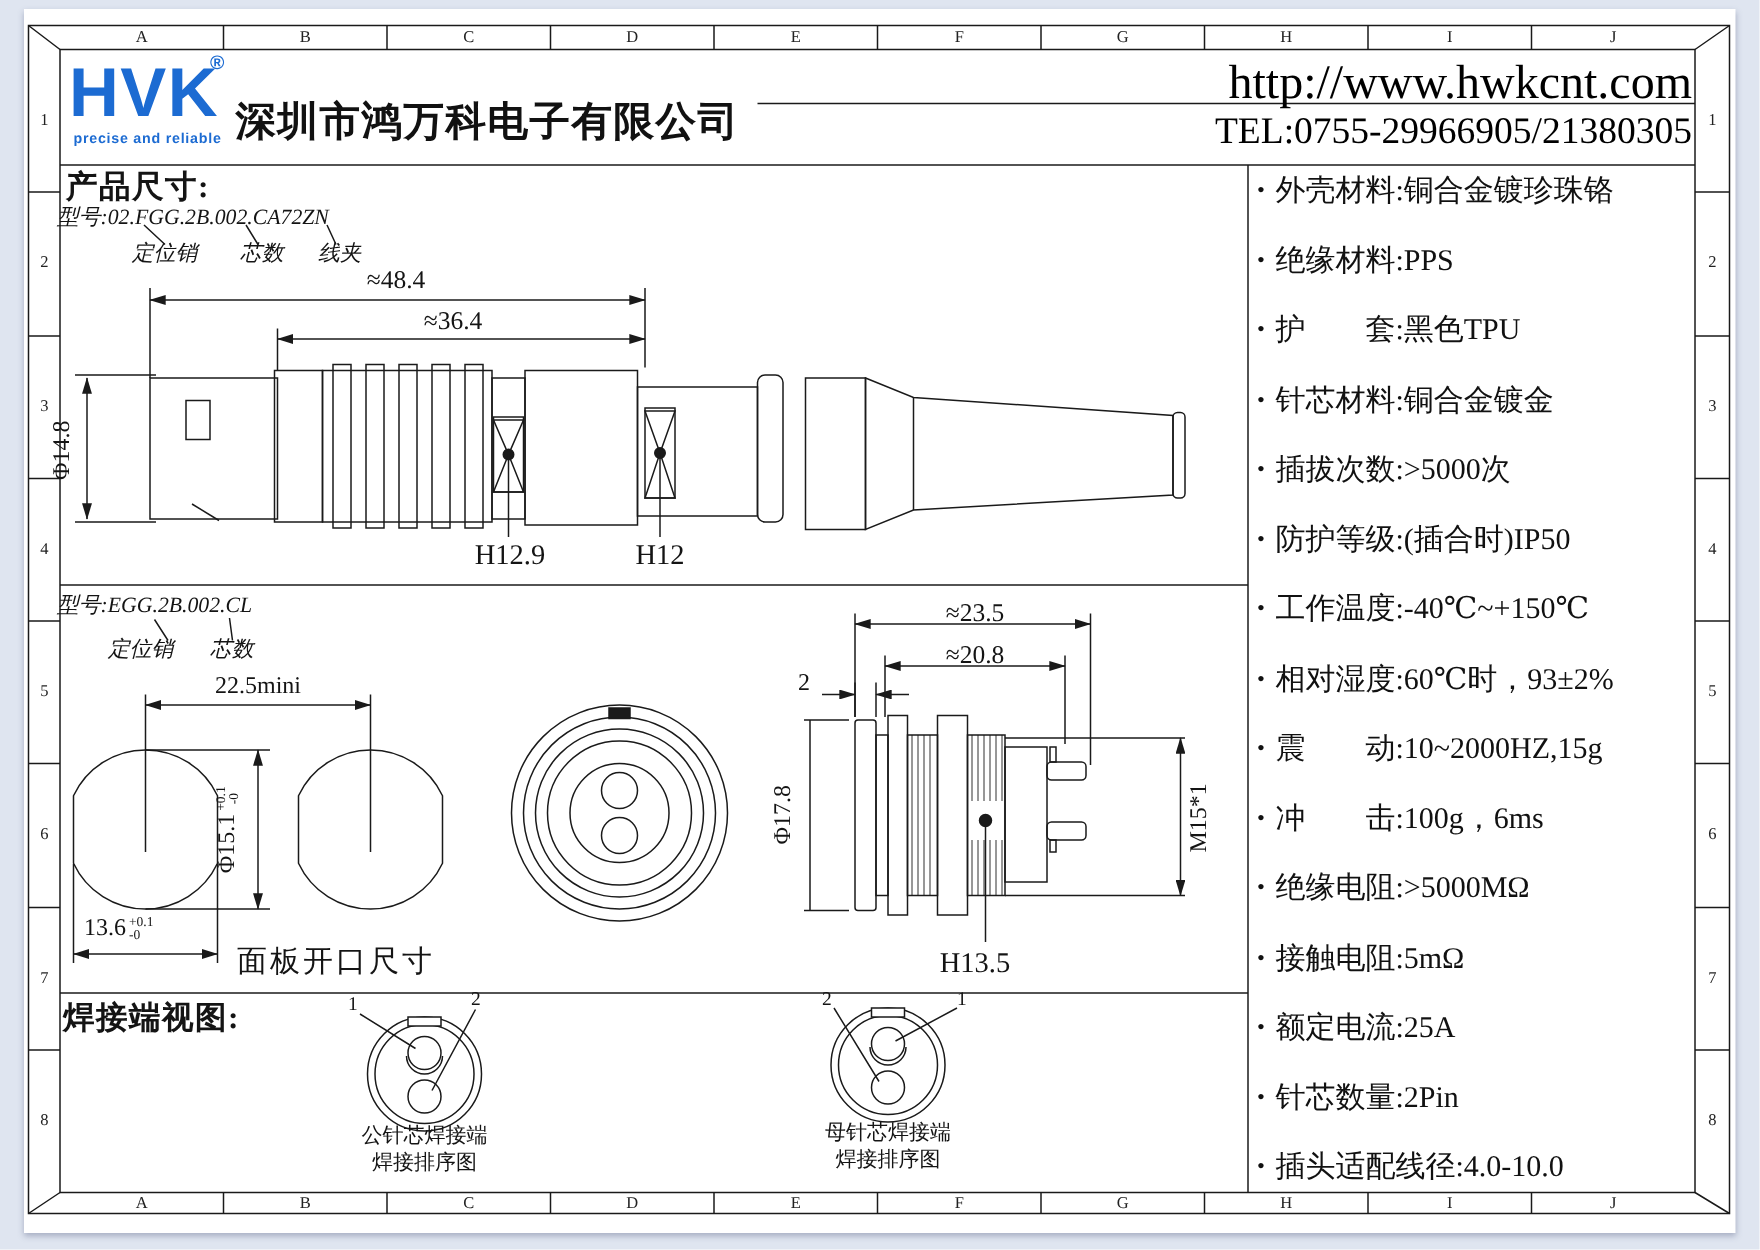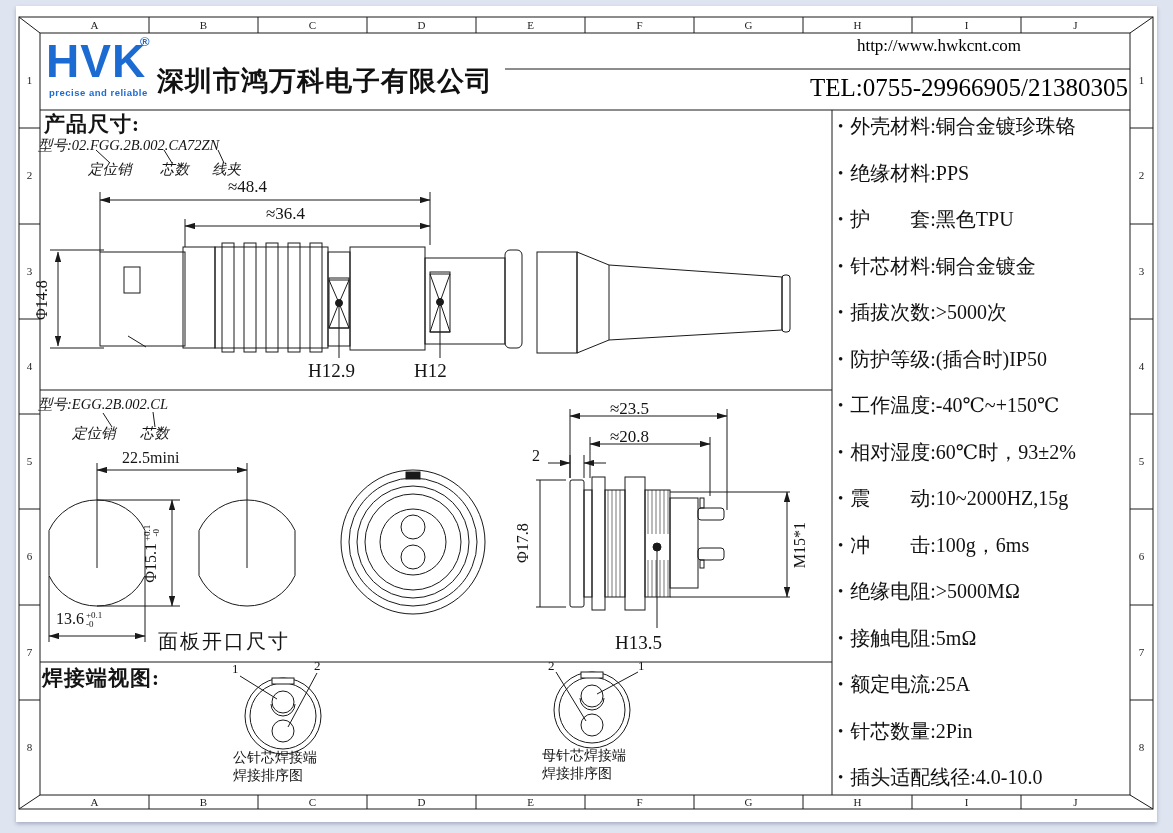--- a/index.html
+++ b/index.html
@@ -3,37 +3,37 @@
 <meta charset="utf-8">
 <style>
   html,body{margin:0;padding:0;}
   body{width:1173px;height:833px;background:#dfe5f0;position:relative;overflow:hidden;
        font-family:"Liberation Serif","DejaVu Serif",serif;}
   .page{position:absolute;left:16px;top:6px;width:1141px;height:816px;background:#ffffff;
         box-shadow:0 2px 4px rgba(60,70,110,.35);}
   svg.draw{position:absolute;left:0;top:0;z-index:1;}
   .t{position:absolute;z-index:2;white-space:nowrap;color:#141414;
      font-family:"Liberation Serif","DejaVu Serif",serif;line-height:1.15;}
-  .c{font-family:Liberation Serif, serif;}
+  .c{text-align:center;font-family:Liberation Serif, serif;}
   .rot{transform:rotate(-90deg);transform-origin:center;text-align:center;}
   .f14{font-size:14.5px;font-style:italic;} .f16{font-size:16px;} .f17{font-size:17px;}
   .f19{font-size:19px;} .f21{font-size:21px;font-weight:bold;letter-spacing:1px;}
   .f13{font-size:13px;} .fcap{font-size:14px;}
   .tolwrap{display:inline-flex;flex-direction:column;font-size:9px;line-height:9px;
            vertical-align:middle;margin-left:2px;}
   .logo{position:absolute;left:46px;top:38px;z-index:2;color:#1c6bd2;
         font-family:"Liberation Sans","DejaVu Sans",sans-serif;font-weight:800;
         font-size:46px;line-height:1;letter-spacing:1px;}
   .logoreg{position:absolute;left:140px;top:34px;z-index:2;color:#1c6bd2;font-size:13px;
         font-family:"Liberation Sans",sans-serif;font-weight:bold;}
   .tagline{position:absolute;left:49px;top:87px;z-index:2;color:#1c6bd2;font-size:9.5px;
         font-family:"Liberation Sans","DejaVu Sans",sans-serif;font-weight:bold;letter-spacing:.5px;}
   .company{position:absolute;left:157px;top:46px;z-index:2;font-size:27px;color:#111;
         font-weight:bold;letter-spacing:1px;margin-top:17px;}
-  .url{position:absolute;left:750px;top:36px;width:378px;z-index:2;font-size:17px;text-align:center;}
+  .url{position:absolute;left:750px;top:36px;width:378px;z-index:2;font-size:32px;text-align:right;}
   .tel{position:absolute;left:735px;top:74px;width:393px;z-index:2;font-size:25px;text-align:right;}
   .gcol{position:absolute;width:109px;height:14px;z-index:2;text-align:center;
         font-size:11px;color:#222;}
   .grow{position:absolute;width:21px;z-index:2;text-align:center;font-size:11px;color:#222;
         height:95px;line-height:95px;}
   .specs{position:absolute;left:838px;top:113px;width:292px;height:678px;z-index:2;
          display:flex;flex-direction:column;justify-content:space-between;}
   .spec{font-size:20px;color:#111;white-space:nowrap;}
   .spec .bullet{font-size:15px;margin-right:7px;vertical-align:2px;}
 </style>

